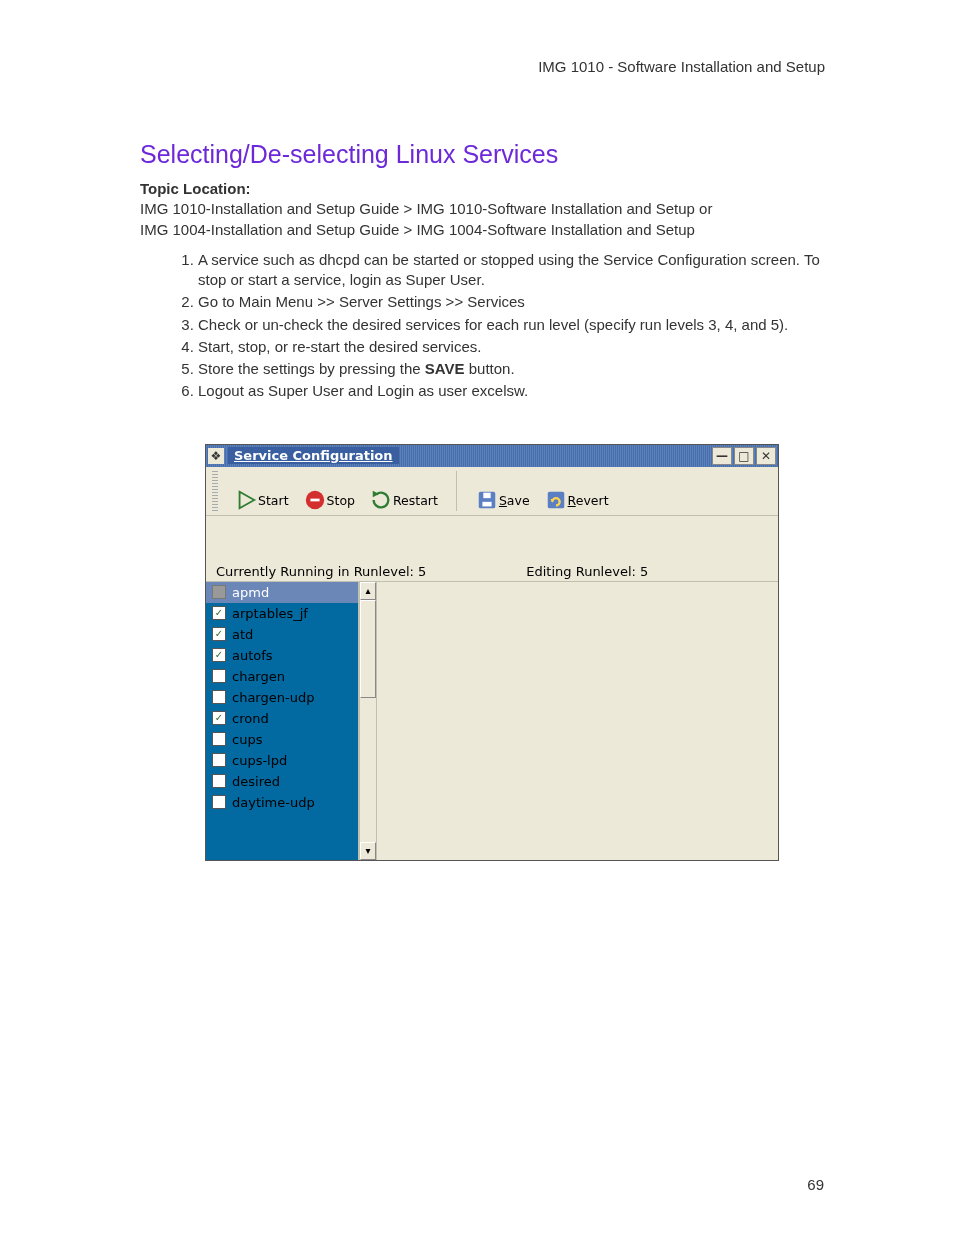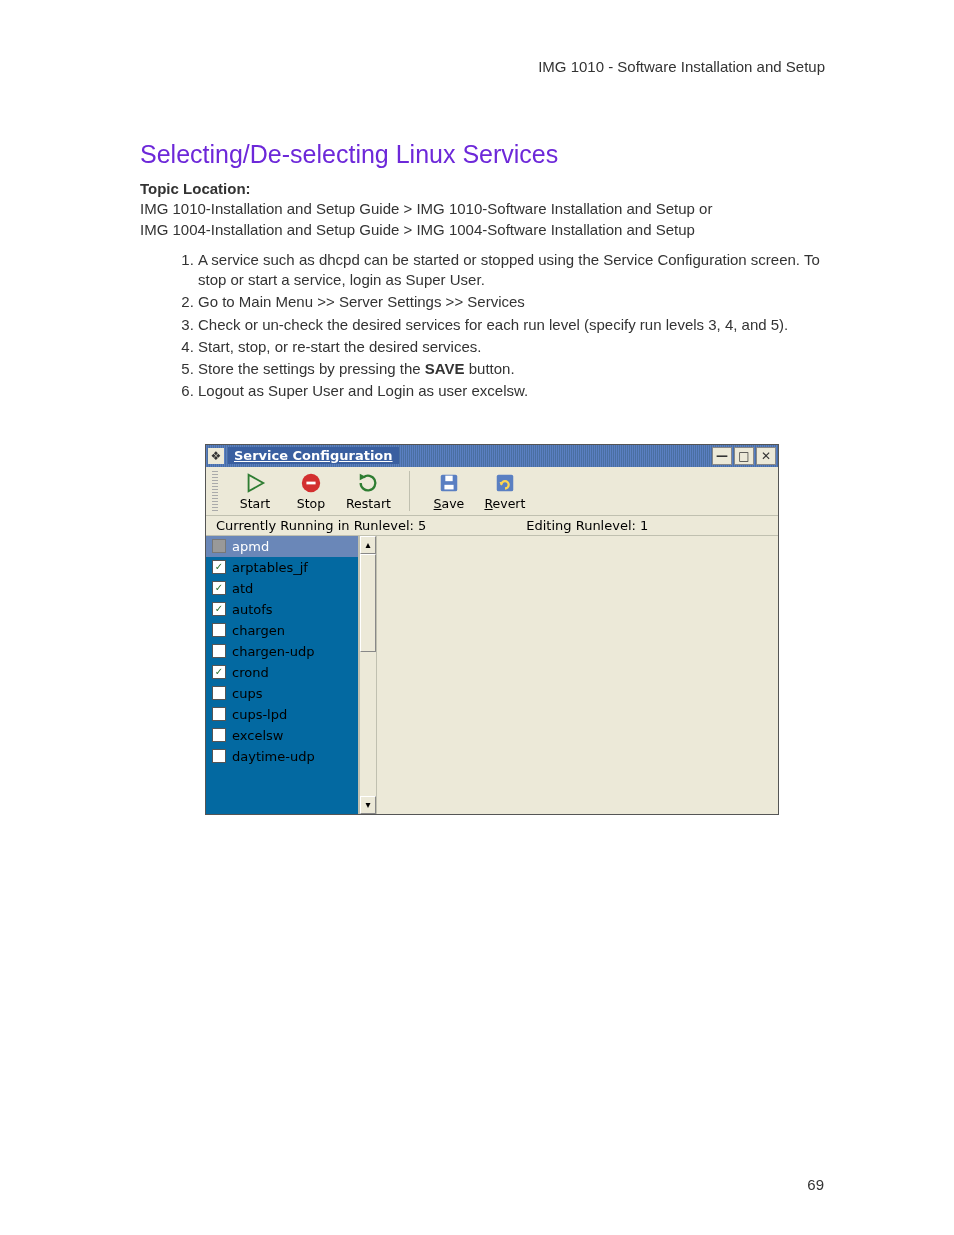--- a/index.html
+++ b/index.html
@@ -100,35 +100,36 @@
     gap: 14px;
     border-bottom: 1px solid #c0c0b0;
     background:#ece9d8;
   }
   .sc-grip {
     width: 6px; height: 40px;
     background: repeating-linear-gradient(0deg,#aaa 0,#aaa 1px,transparent 1px,transparent 3px);
     margin-right:2px;
   }
   .sc-tool {
-    display:flex; flex-direction:column; align-items:center;
+    display:flex; flex-direction:row; align-items:center;
     font-size: 12.5px;
     min-width: 42px;
     text-align: right;
   }
   .sc-tool .icon { width:24px; height:22px; }
   .sc-tool .lbl { margin-top:2px; }
   .sc-tool .lbl .ul { text-decoration: underline; }
   .sep { width:1px; height:40px; background:#c0c0b0; margin:0 4px; }
 
   .sc-statusline {
     display:flex;
     padding: 2px 10px;
     border-bottom: 1px solid #c0c0b0;
     font-size: 13px;
+    margin-top: 46px;
   }
   .sc-statusline .left { flex:0 0 auto; }
   .sc-statusline .right { margin-left: 100px; }
 
   .sc-main {
     display:flex;
     height: 278px;
   }
   .sc-list {
     width: 152px;
@@ -280,21 +281,21 @@
           <rect x="3" y="3" width="18" height="18" rx="2" fill="#5a7fc2"></rect>
           <path d="M8 14a4 4 0 1 1 4 4" fill="none" stroke="#ffd54f" stroke-width="2.5"></path>
           <polygon points="6,11 10,11 8,15" fill="#ffd54f"></polygon>
         </svg>
       <span class="lbl"><span class="ul">R</span>evert</span>
     </div>
   </div>
 
   <div class="sc-statusline">
     <span class="left">Currently Running in Runlevel: 5</span>
-    <span class="right">Editing Runlevel: 1</span>
+    <span class="right">Editing Runlevel: 5</span>
   </div>
 
   <div class="sc-main">
     <div class="sc-list">
       <div class="row sel">
         <span class="chk gray"></span>
         <span>apmd</span>
       </div>
       <div class="row">
         <span class="chk">✓</span>
@@ -323,21 +324,21 @@
       <div class="row">
         <span class="chk"></span>
         <span>cups</span>
       </div>
       <div class="row">
         <span class="chk"></span>
         <span>cups-lpd</span>
       </div>
       <div class="row">
         <span class="chk"></span>
-        <span>excelsw</span>
+        <span>desired</span>
       </div>
       <div class="row">
         <span class="chk"></span>
         <span>daytime-udp</span>
       </div>
     </div>
     <div class="sc-scroll">
       <div class="btn">▴</div>
       <div class="track">
           <div class="thumb"></div>

